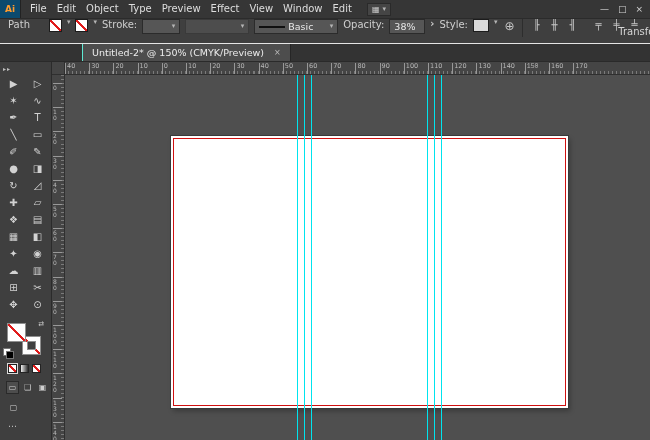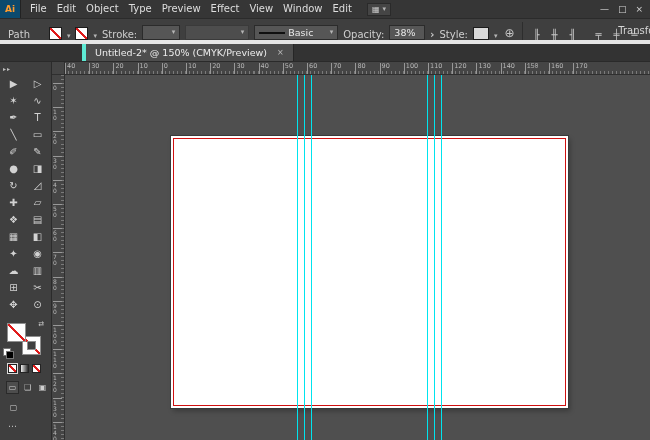--- a/index.html
+++ b/index.html
@@ -16,21 +16,21 @@
   .ailogo{width:21px;height:18px;background:#0c4a6e;color:#ff9c2e;font-weight:bold;font-size:9px;
           display:flex;align-items:center;justify-content:center;border-right:1px solid #222}
   .menus{display:flex;margin-left:4px}
   .menu-item{font-size:10px;color:#dedede;padding:0 5px;line-height:18px;cursor:default}
   .workspace{margin-left:10px;display:flex;align-items:center;gap:3px;background:#454545;
              border:1px solid #2a2a2a;height:13px;padding:0 4px;font-size:8px;color:#cfcfcf}
   .wincontrols{margin-left:auto;display:flex;gap:9px;margin-right:7px;font-size:9px;color:#d5d5d5}
 
   
   .controlbar{position:relative;height:26px;background:#3f3f3f;border-top:1px solid #2b2b2b;
-              border-bottom:4px solid #e5e5e5;display:flex;align-items:flex-end;padding:0 8px;gap:5px;
+              border-bottom:1px solid #e5e5e5;display:flex;align-items:flex-start;padding:0 8px;gap:5px;
               font-size:10px;color:#cfcfcf;overflow:hidden}
   .cb-label{white-space:nowrap}
   .ml16{margin-left:14px}
   .swatch{width:13px;height:13px;border:1px solid #1c1c1c;background-color:#fff;flex:none;
           background-image:linear-gradient(45deg,transparent 45%,var(--slash) 45%,var(--slash) 55%,transparent 55%)}
   .chev{font-size:7px;color:#b5b5b5;line-height:1}
   .chev.big{font-size:10px;color:#cfcfcf;font-weight:bold}
   .field{height:15px;background:#565656;border:1px solid #2b2b2b;display:flex;align-items:center;
          padding:0 4px;font-size:9.5px;color:#e8e8e8;gap:3px;flex:none}
   .field .chev{margin-left:auto}
@@ -40,21 +40,21 @@
   .stylesw{width:16px;height:13px;background:#d9d9d9;border:1px solid #1c1c1c;flex:none}
   .globe{font-size:12px;color:#c5c5c5;margin-left:2px}
   .sep{width:1px;height:18px;background:#2d2d2d;flex:none;margin:0 2px}
   .aligns{display:flex;align-items:center;gap:4px}
   .alignbtn{font-size:10px;color:#c6c6c6;width:14px;text-align:center}
   .transform{position:absolute;right:-18px;top:50%;transform:translateY(-50%);font-size:10px;color:#d5d5d5;white-space:nowrap}
 
   
   .tabbar{height:18px;background:#333;display:flex;align-items:flex-end;border-bottom:1px solid #2a2a2a}
   .tab{margin-left:82px;height:17px;background:#4d4d4d;display:flex;align-items:center;gap:10px;
-       padding:0 9px;font-size:9.5px;color:#ececec;border-right:1px solid #262626;border-left:4px solid #5eead4}
+       padding:0 9px;font-size:9.5px;color:#ececec;border-right:1px solid #262626;border-left:1px solid #5eead4}
   .tabclose{font-size:8px;color:#bdbdbd}
 
   
   .main{position:absolute;left:0;right:0;top:62px;bottom:0;background:#4f4f4f}
 
   .toolpanel{position:absolute;left:0;top:0;bottom:0;width:52px;background:#3f3f3f;border-right:1px solid #2b2b2b}
   .collapse{height:13px;font-size:6px;color:#bdbdbd;padding:3px 0 0 3px;letter-spacing:1px}
   .toolgrid{display:grid;grid-template-columns:24px 24px;justify-content:center}
   .tool{height:17px;display:flex;align-items:center;justify-content:center;font-size:10px;color:#d2d2d2;cursor:default}
 

